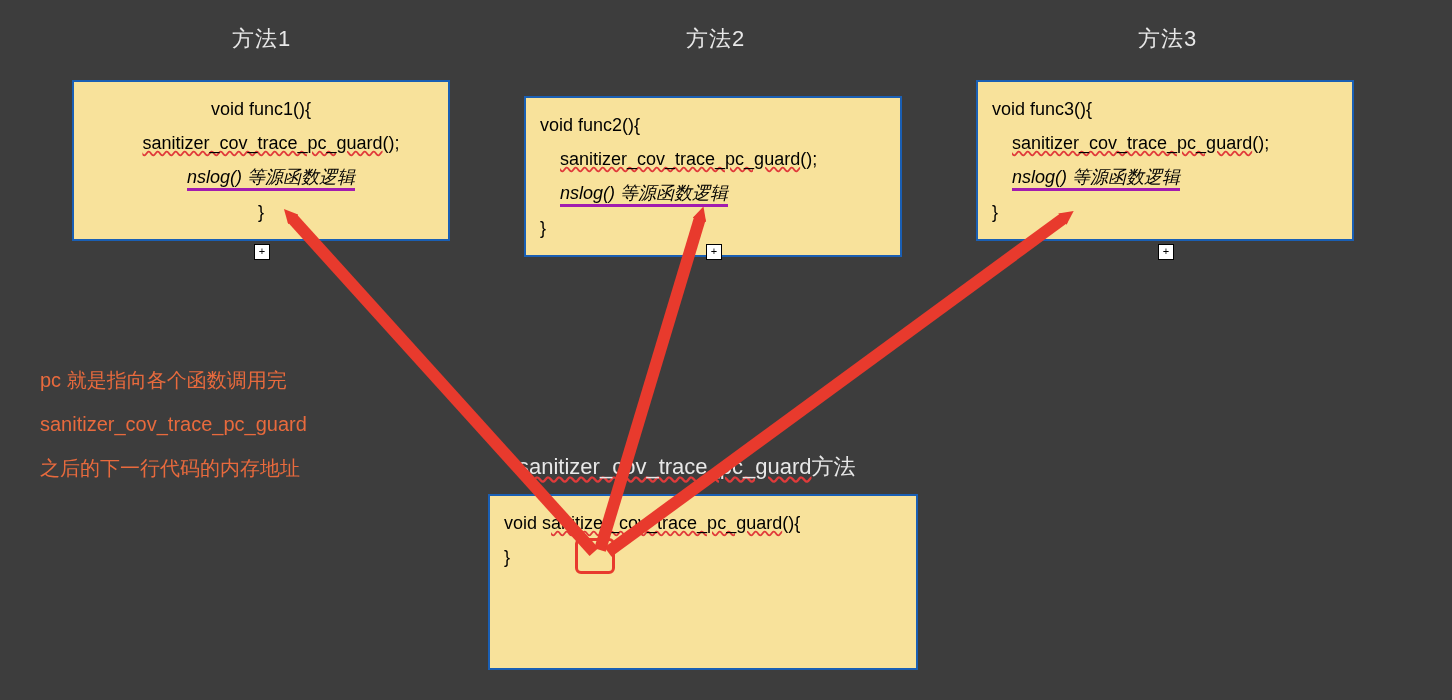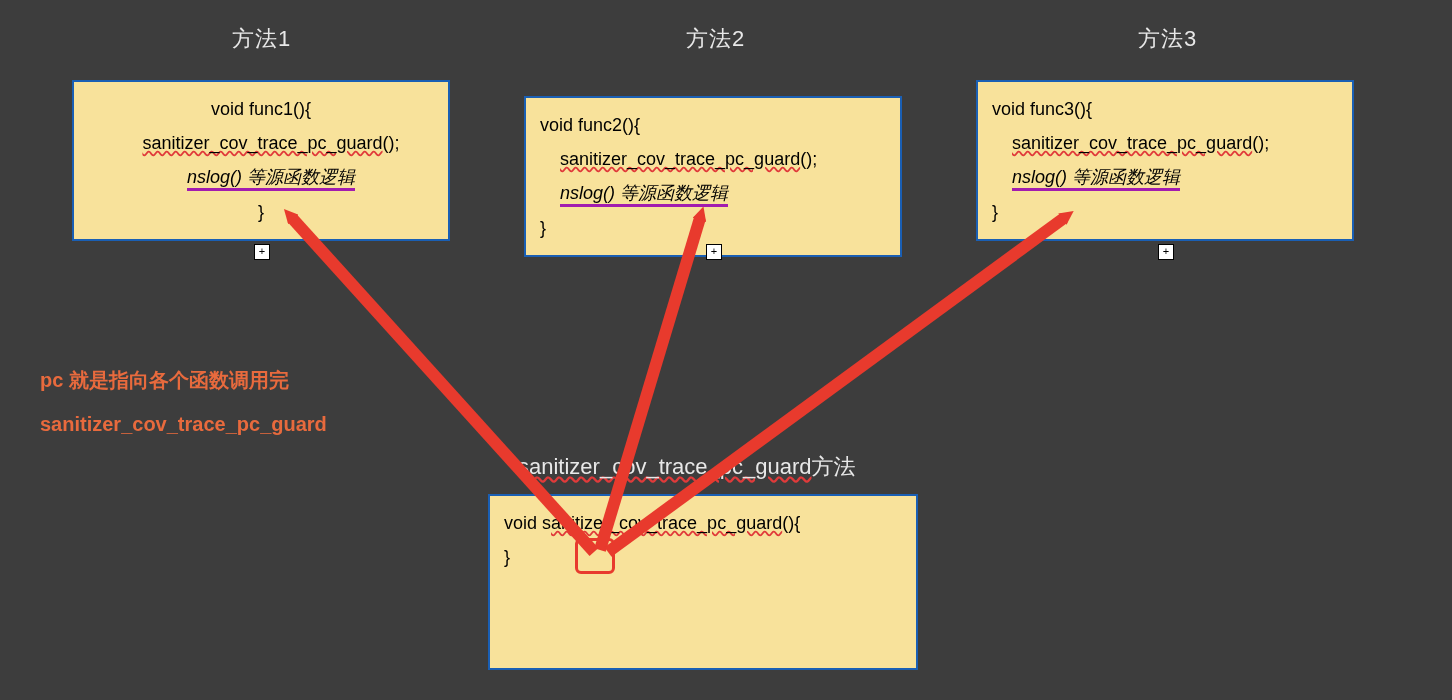--- a/index.html
+++ b/index.html
@@ -5,21 +5,21 @@
   html,body{margin:0;padding:0;width:1452px;height:700px;background:#3d3d3d;font-family:Arial,"PingFang SC","Microsoft YaHei",sans-serif;overflow:hidden;}
   .stage{position:relative;width:1452px;height:604px;}
   .box-title{position:absolute;color:#e8e8e8;font-size:22px;letter-spacing:1px;}
   .code-box{position:absolute;background:#f8e29b;border:2px solid #1a5fb4;padding:10px 14px 10px 14px;box-sizing:border-box;font-size:18px;color:#000;line-height:1.9;}
   .code-box .line{white-space:pre;}
   .code-box .line .wavy{text-decoration:underline;text-decoration-color:#e03a3a;text-decoration-style:wavy;}
   .red-underline{border-bottom:3px solid #a21caf;padding-bottom:1px;font-style:italic;}
   .bottom-title{position:absolute;color:#e8e8e8;font-size:22px;}
   .bottom-title .wavy{text-decoration:underline;text-decoration-color:#e03a3a;text-decoration-style:wavy;}
   .plus-handle{position:absolute;width:14px;height:14px;background:#fff;border:1px solid #000;font-size:11px;line-height:12px;text-align:center;}
-  .annot{position:absolute;color:#e86a3d;font-size:20px;line-height:2.2;font-weight:bold;}
+  .annot{position:absolute;color:#e86a3d;font-size:20px;line-height:2.2;}
   .pc-box{position:absolute;border:3px solid #e83a2d;border-radius:6px;}
   svg.arrow{position:absolute;left:0;top:0;width:1452px;height:700px;pointer-events:none;}
 </style>
 </head>
 <body>
 
 <div class="stage">
 
   <div class="box-title" style="left:232px;top:24px;">方法1</div>
   <div class="box-title" style="left:686px;top:24px;">方法2</div>
@@ -45,20 +45,21 @@
     <div class="line">void func3(){</div>
     <div class="line"><span>    </span><span class="wavy">sanitizer_cov_trace_pc_guard</span><span>();</span></div>
     <div class="line"><span>    </span><span class="red-underline">nslog() 等源函数逻辑</span></div>
     <div class="line">}</div>
   </div>
   <div class="plus-handle" style="left:1158px;top:244px;">+</div>
 
   <div class="annot" style="left:40px;top:358px;">
     <div>pc 就是指向各个函数调用完</div>
     <div>sanitizer_cov_trace_pc_guard</div>
+    <div>之后的下一行代码的内存地址</div>
   </div>
 
   <div class="bottom-title" style="left:518px;top:452px;">
     <span>s</span><span class="wavy">anitizer_cov_trace_pc_guard</span><span>方法</span>
   </div>
 
   <div class="code-box" style="left:488px;top:494px;width:430px;height:176px;">
     <div class="line"><span>void s</span><span class="wavy">anitizer_cov_trace_pc_guard</span><span>(){</span></div>
     <div class="line">}</div>
   </div>

